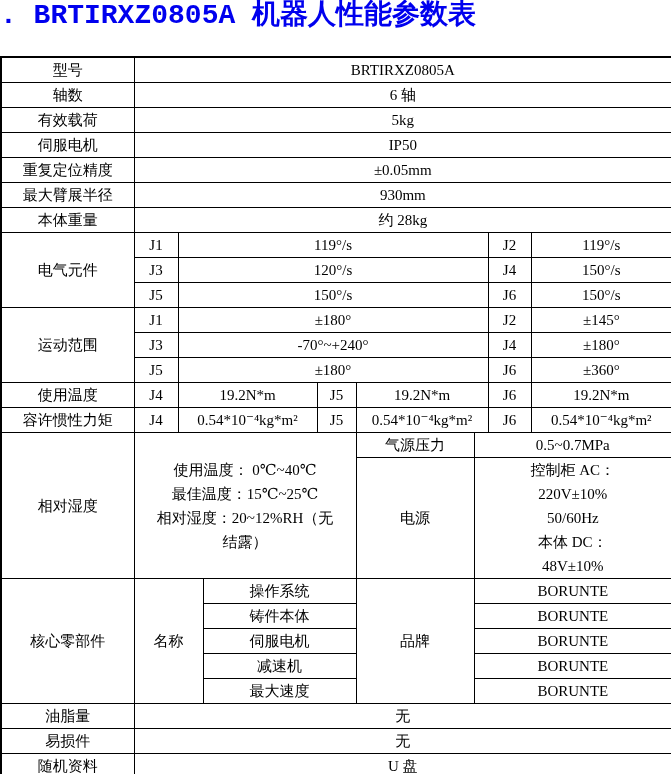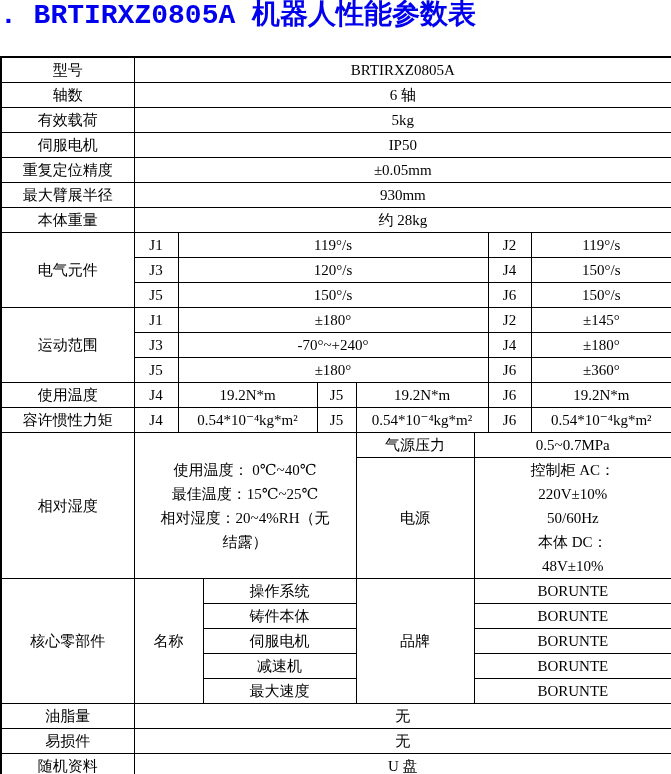--- a/index.html
+++ b/index.html
@@ -148,21 +148,21 @@
       <td>J5</td>
       <td colspan="2">0.54*10⁻⁴kg*m²</td>
       <td>J6</td>
       <td>0.54*10⁻⁴kg*m²</td>
     </tr>
 
     <tr>
       <td rowspan="2">相对湿度</td>
       <td colspan="4" rowspan="2" class="preline">使用温度： 0℃~40℃
 最佳温度：15℃~25℃
-相对湿度：20~4%RH（无
+相对湿度：20~12%RH（无
 结露）</td>
       <td>气源压力</td>
       <td colspan="3">0.5~0.7MPa</td>
     </tr>
     <tr class="row-tall">
       <td>电源</td>
       <td colspan="3" class="preline power-val">控制柜 AC：
 220V±10%
 50/60Hz
 本体 DC：

